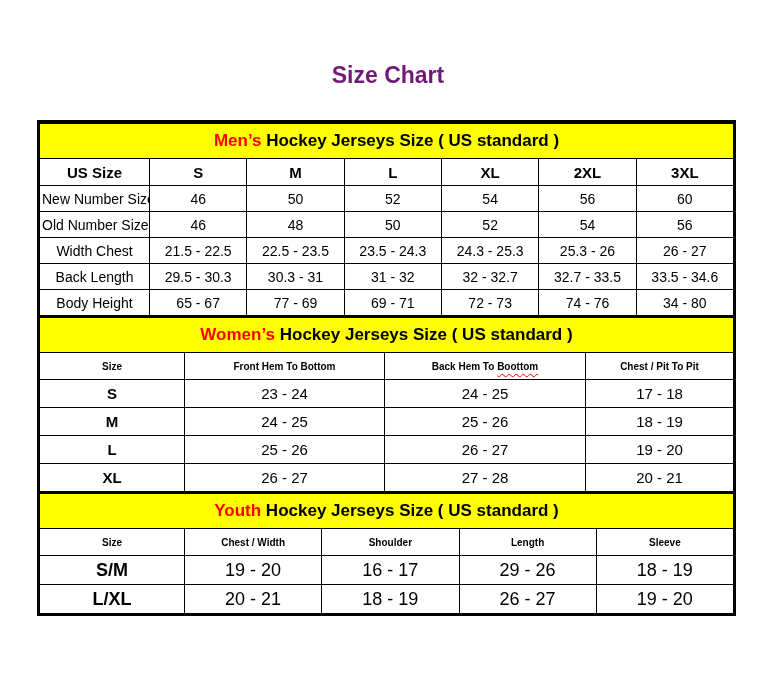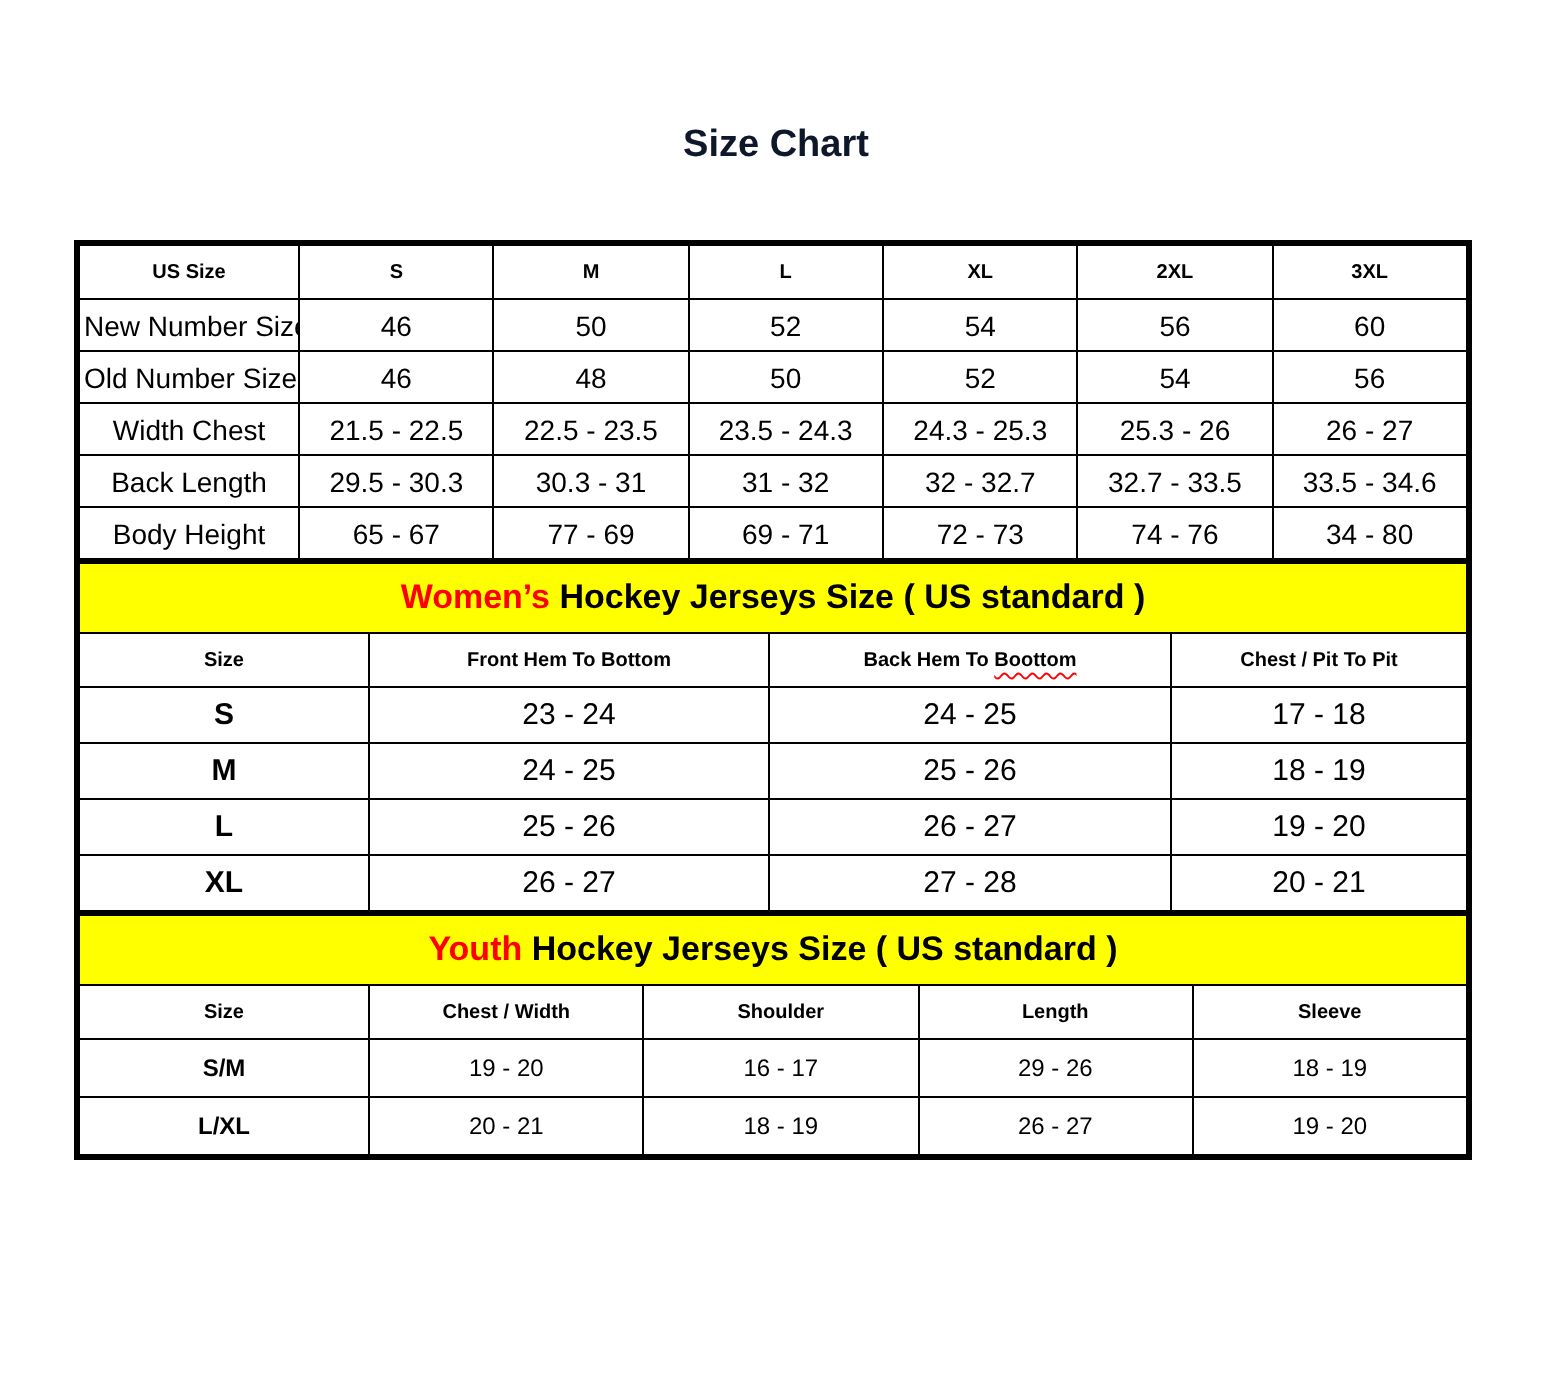--- a/index.html
+++ b/index.html
@@ -3,43 +3,43 @@
 <meta charset="utf-8">
 <style>
   html, body { margin: 0; padding: 0; }
   body {
     width: 776px; height: 692px; background: #ffffff;
     font-family: "Liberation Sans", sans-serif; color: #000;
     overflow: hidden;
   }
   .page-title {
     margin: 0; padding-top: 62px; height: 34px;
-    text-align: center; font-size: 19px; font-weight: bold;
-    color: #0f172a; letter-spacing: 0px;
+    text-align: center; font-size: 23px; font-weight: bold;
+    color: #701a75; letter-spacing: 0px;
   }
   .chart-wrap {
     margin: 24px 0 0 37px; width: 695px;
     border: 2px solid #000; background: #fff;
   }
   table { border-collapse: collapse; width: 100%; table-layout: fixed; }
   td, th {
     border: 1px solid #000; text-align: center; vertical-align: middle;
     padding: 0 2px; white-space: nowrap; overflow: hidden;
   }
   tr.sec td {
     background: #FFFF00; height: 34px; border-top-width: 2px;
     font-weight: bold; font-size: 17px;
   }
   .red { color: #FF0000; }
   tr.hdr th { height: 26px; font-size: 10px; font-weight: bold; }
   tr.data td, tr.data th { font-weight: normal; }
-  .mens tr.hdr th { font-size: 10px; }
+  .mens tr.hdr th { font-size: 15px; }
   .mens tr.data td, .mens tr.data th { height: 25px; font-size: 14px; }
   .womens tr.data td, .womens tr.data th { height: 27px; font-size: 15px; }
-  .youth tr.data td, .youth tr.data th { height: 28px; font-size: 12px; }
+  .youth tr.data td, .youth tr.data th { height: 28px; font-size: 18px; }
   th.szl { font-weight: bold !important; font-size: 15px; }
   .squig {
     text-decoration: underline wavy #FF0000;
     text-decoration-thickness: 1px;
     text-decoration-skip-ink: none;
     text-underline-offset: 3px;
   }
 </style>
 </head>
 <body>
@@ -52,20 +52,23 @@
     <colgroup>
       <col style="width:110px">
         <col>
         <col>
         <col>
         <col>
         <col>
         <col>
     </colgroup>
     <tbody>
+      <tr class="sec">
+        <td colspan="7"><span class="red">Men’s</span> <span>Hockey Jerseys Size ( US standard )</span></td>
+      </tr>
       <tr class="hdr">
         <th>US Size</th>
         <th>S</th>
         <th>M</th>
         <th>L</th>
         <th>XL</th>
         <th>2XL</th>
         <th>3XL</th>
       </tr>
       <tr class="data">

